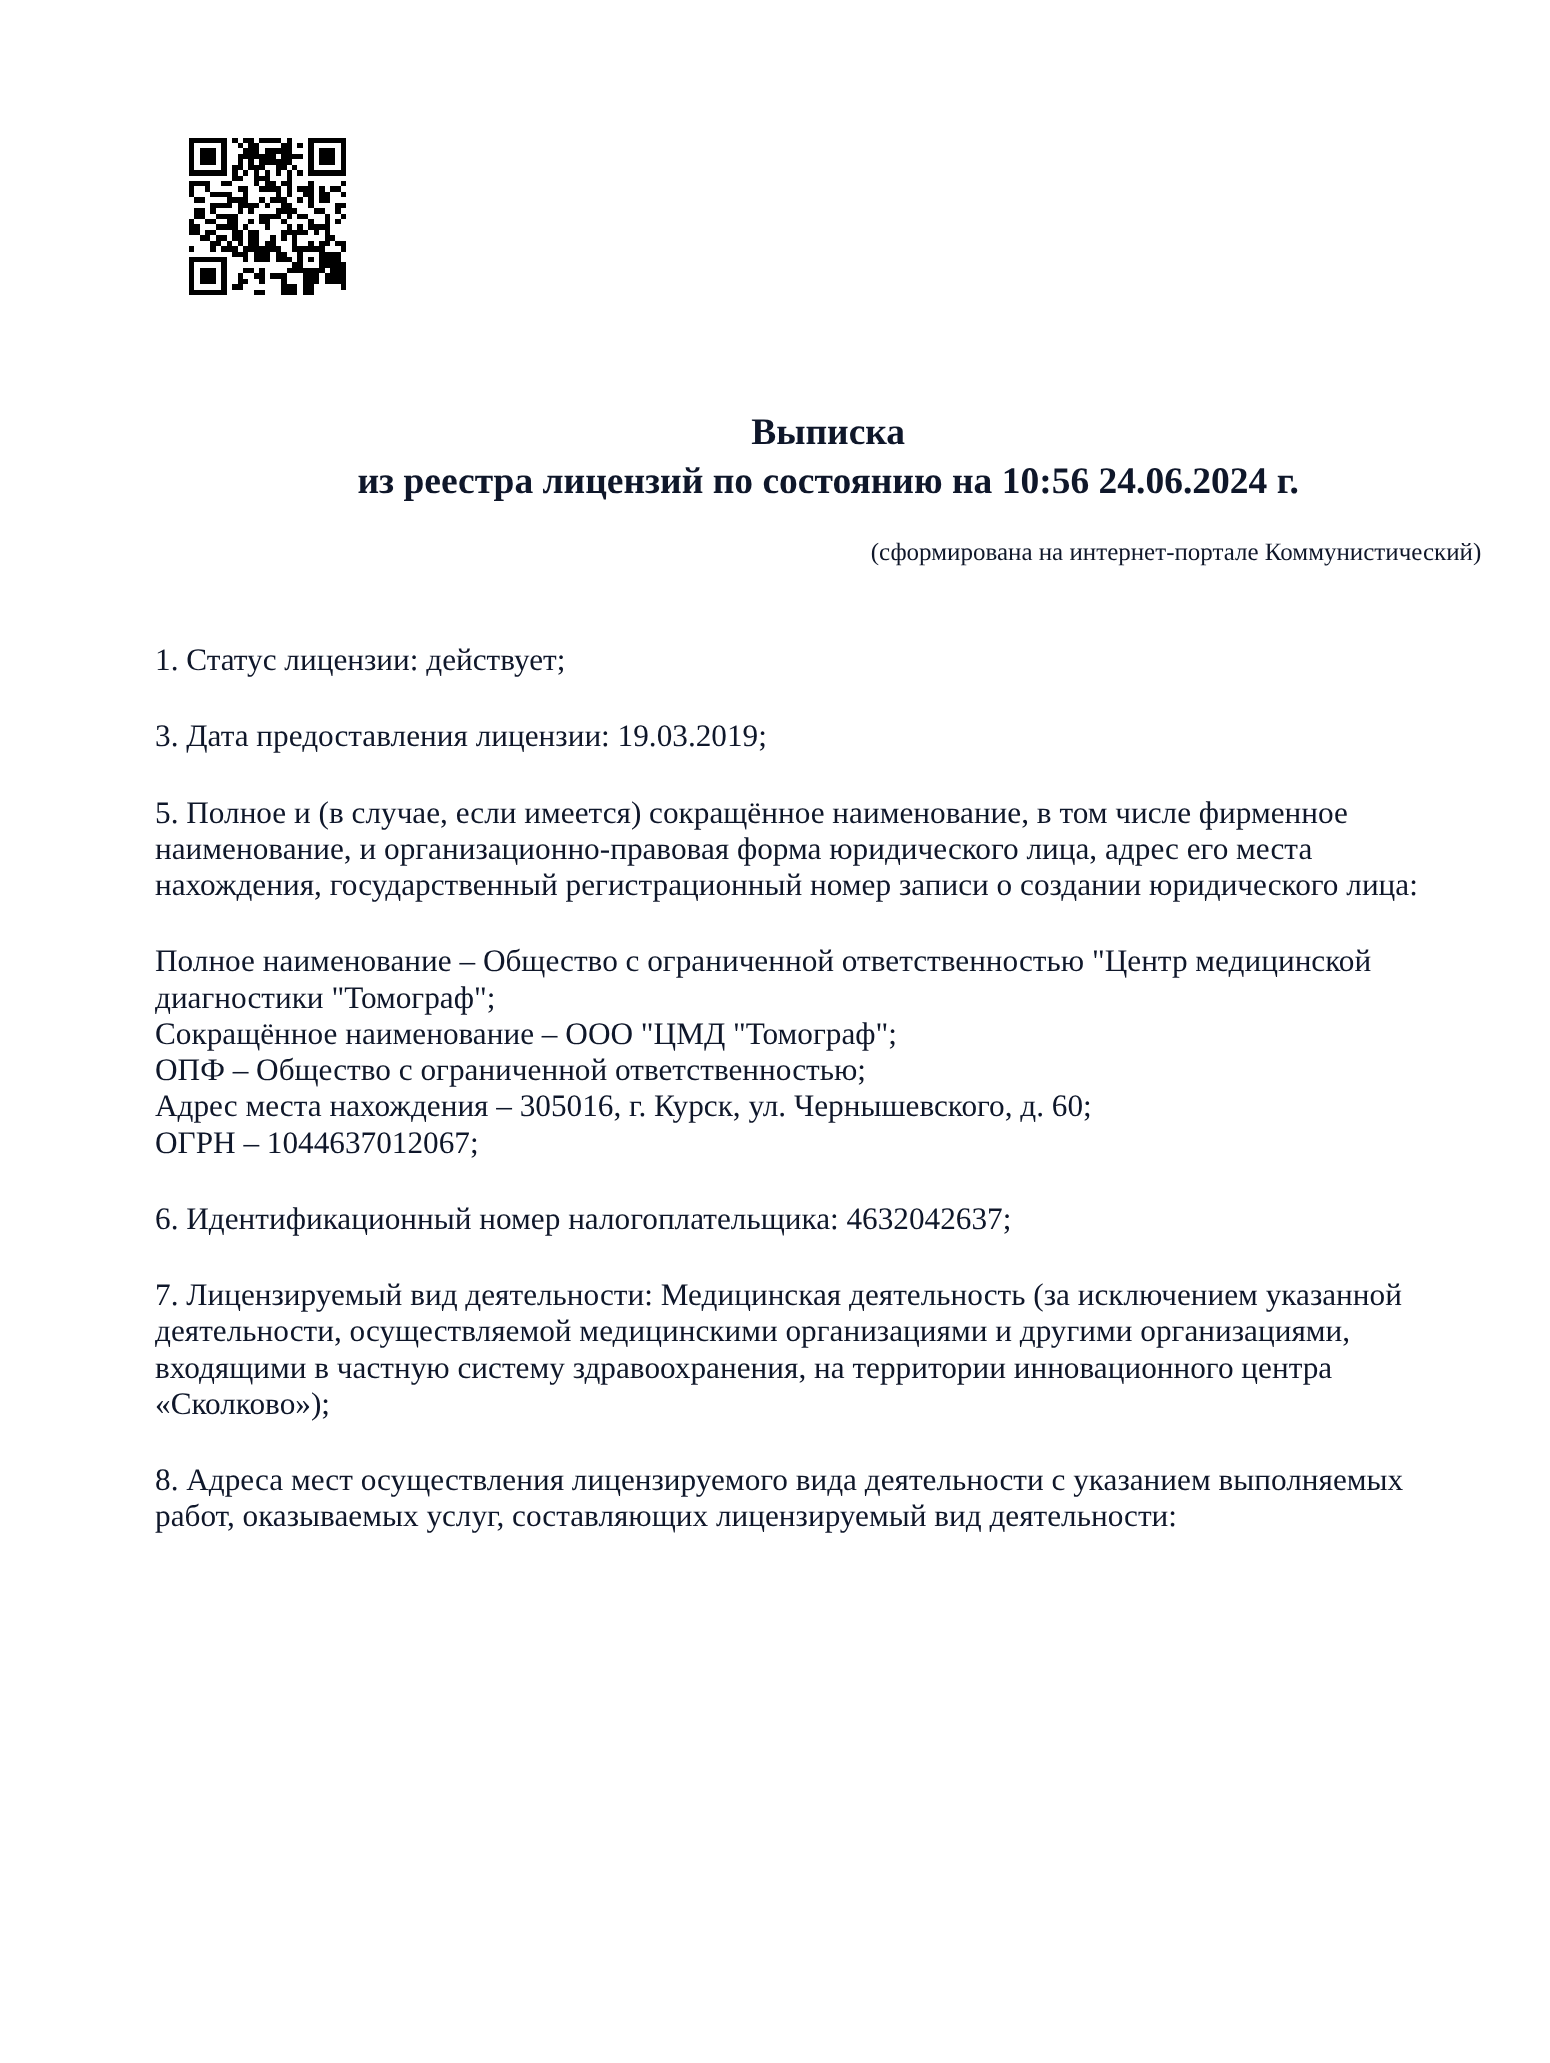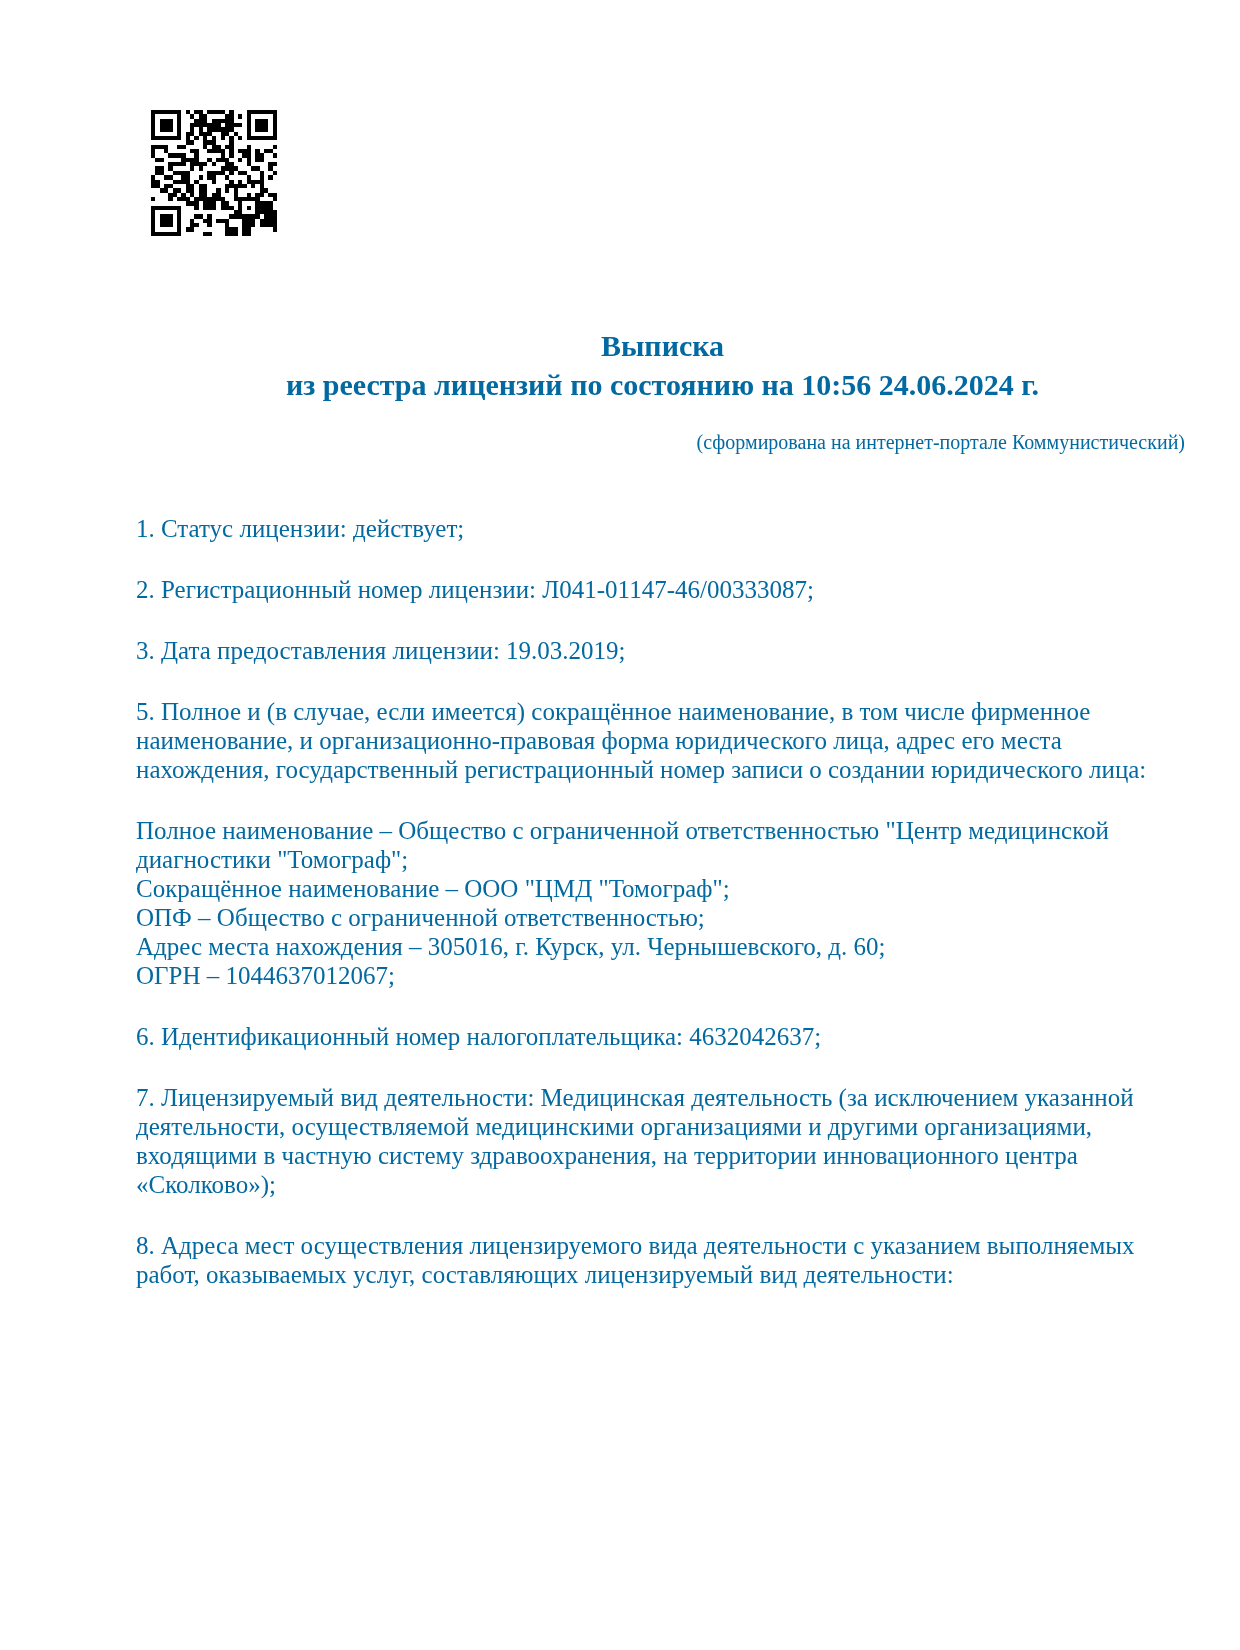--- a/index.html
+++ b/index.html
@@ -5,21 +5,21 @@
   html, body {
     margin: 0;
     padding: 0;
     background: #ffffff;
   }
   .page {
     position: relative;
     width: 1240px;
     height: 1650px;
     background: #ffffff;
-    color: #0369a1;
+    color: #0f172a;
     font-family: "Liberation Serif", "DejaVu Serif", serif;
     overflow: hidden;
   }
   .qr {
     position: absolute;
     left: 151px;
     top: 110px;
     width: 126px;
     height: 126px;
   }
@@ -40,21 +40,21 @@
     left: 140px;
     top: 430px;
     width: 1045px;
     text-align: right;
     font-size: 20px;
     line-height: 25px;
     white-space: nowrap;
   }
   .body-block {
     position: absolute;
-    left: 136px;
+    left: 124px;
     top: 514px;
     width: 1070px;
   }
   .body-block p {
     font-size: 25px;
     line-height: 29px;
     margin: 0 0 32px 0;
     white-space: pre;
   }
 </style>
@@ -500,21 +500,20 @@
 
   <div class="title-block">
     <div>Выписка</div>
     <div>из реестра лицензий по состоянию на 10:56 24.06.2024 г.</div>
   </div>
 
   <div class="subtitle">(сформирована на интернет-портале Коммунистический)</div>
 
   <div class="body-block">
     <p>1. Статус лицензии: действует;</p>
-    <p>2. Регистрационный номер лицензии: Л041-01147-46/00333087;</p>
     <p>3. Дата предоставления лицензии: 19.03.2019;</p>
     <p>5. Полное и (в случае, если имеется) сокращённое наименование, в том числе фирменное
 наименование, и организационно-правовая форма юридического лица, адрес его места
 нахождения, государственный регистрационный номер записи о создании юридического лица:</p>
     <p>Полное наименование – Общество с ограниченной ответственностью "Центр медицинской
 диагностики "Томограф";
 Сокращённое наименование – ООО "ЦМД "Томограф";
 ОПФ – Общество с ограниченной ответственностью;
 Адрес места нахождения – 305016, г. Курск, ул. Чернышевского, д. 60;
 ОГРН – 1044637012067;</p>

